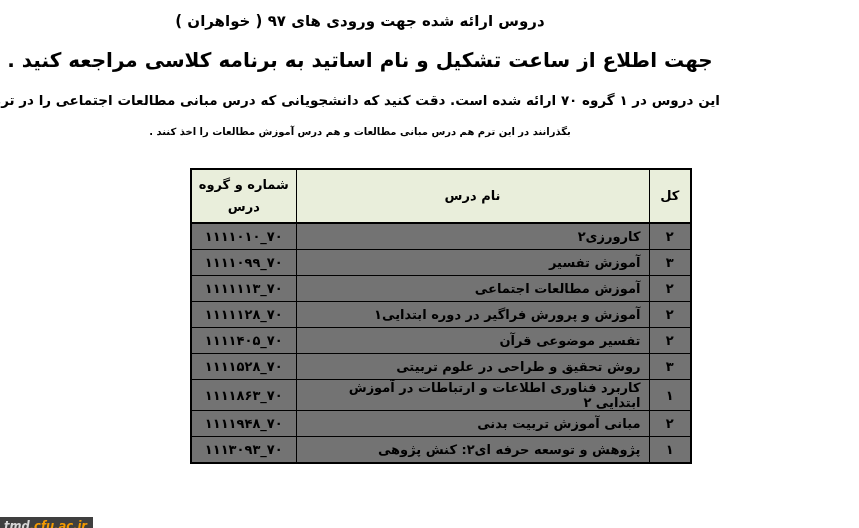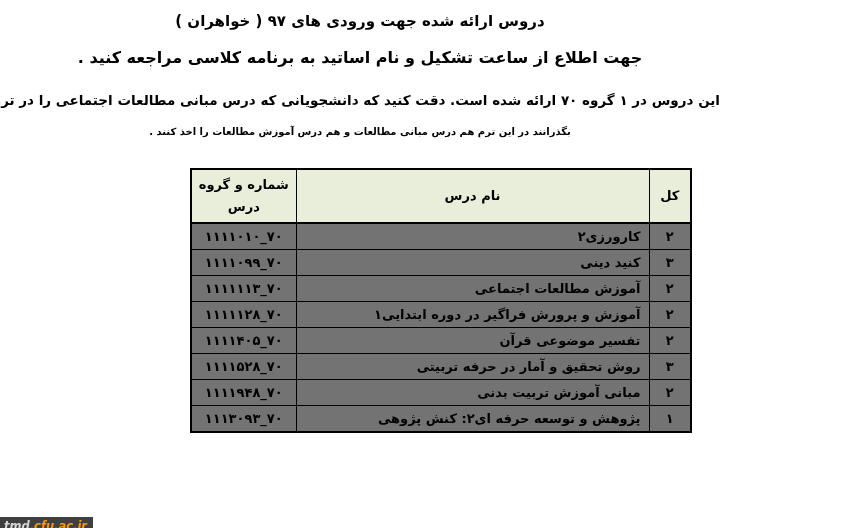--- a/index.html
+++ b/index.html
@@ -18,21 +18,21 @@
     direction: rtl;
   }
   .line {
     position: absolute;
     left: 0;
     width: 720px;
     text-align: center;
     white-space: nowrap;
   }
   .doc-title    { top: 12px;  font-size: 15px; }
-  .doc-subtitle { top: 48px;  font-size: 16px; }
+  .doc-subtitle { top: 48px;  font-size: 20px; }
   .note-1       { top: 92px;  font-size: 13.5px; }
   .note-2       { top: 126px; font-size: 10px; }
 
   table.course-table {
     position: absolute;
     top: 168px;
     left: 190px;
     width: 500px;
     border-collapse: collapse;
     table-layout: fixed;
@@ -113,21 +113,21 @@
   </thead>
   <tbody>
   <tr>
     <td class="code-cell">۱۱۱۱۰۱۰_۷۰</td>
     <td class="name-cell" dir="rtl">کارورزی۲</td>
     <td class="total-cell" dir="rtl">۲</td>
   </tr>
 
   <tr>
     <td class="code-cell">۱۱۱۱۰۹۹_۷۰</td>
-    <td class="name-cell" dir="rtl">کنید دینی</td>
+    <td class="name-cell" dir="rtl">آموزش تفسیر</td>
     <td class="total-cell" dir="rtl">۳</td>
   </tr>
 
   <tr>
     <td class="code-cell">۱۱۱۱۱۱۳_۷۰</td>
     <td class="name-cell" dir="rtl">آموزش مطالعات اجتماعی</td>
     <td class="total-cell" dir="rtl">۲</td>
   </tr>
 
   <tr>
@@ -137,25 +137,30 @@
   </tr>
 
   <tr>
     <td class="code-cell">۱۱۱۱۴۰۵_۷۰</td>
     <td class="name-cell" dir="rtl">تفسیر موضوعی قرآن</td>
     <td class="total-cell" dir="rtl">۲</td>
   </tr>
 
   <tr>
     <td class="code-cell">۱۱۱۱۵۲۸_۷۰</td>
-    <td class="name-cell" dir="rtl">روش تحقیق و آمار در حرفه تربیتی</td>
+    <td class="name-cell" dir="rtl">روش تحقیق و طراحی در علوم تربیتی</td>
     <td class="total-cell" dir="rtl">۳</td>
   </tr>
 
 
+  <tr>
+    <td class="code-cell">۱۱۱۱۸۶۳_۷۰</td>
+    <td class="name-cell" dir="rtl">کاربرد فناوری اطلاعات و ارتباطات در آموزش ابتدایی ۲</td>
+    <td class="total-cell" dir="rtl">۱</td>
+  </tr>
 
   <tr>
     <td class="code-cell">۱۱۱۱۹۴۸_۷۰</td>
     <td class="name-cell" dir="rtl">مبانی آموزش تربیت بدنی</td>
     <td class="total-cell" dir="rtl">۲</td>
   </tr>
 
 
   <tr>
     <td class="code-cell">۱۱۱۳۰۹۳_۷۰</td>

